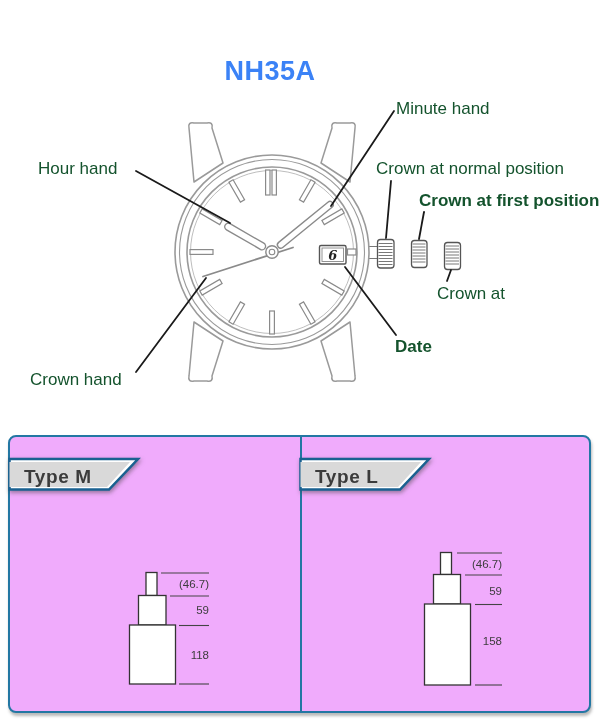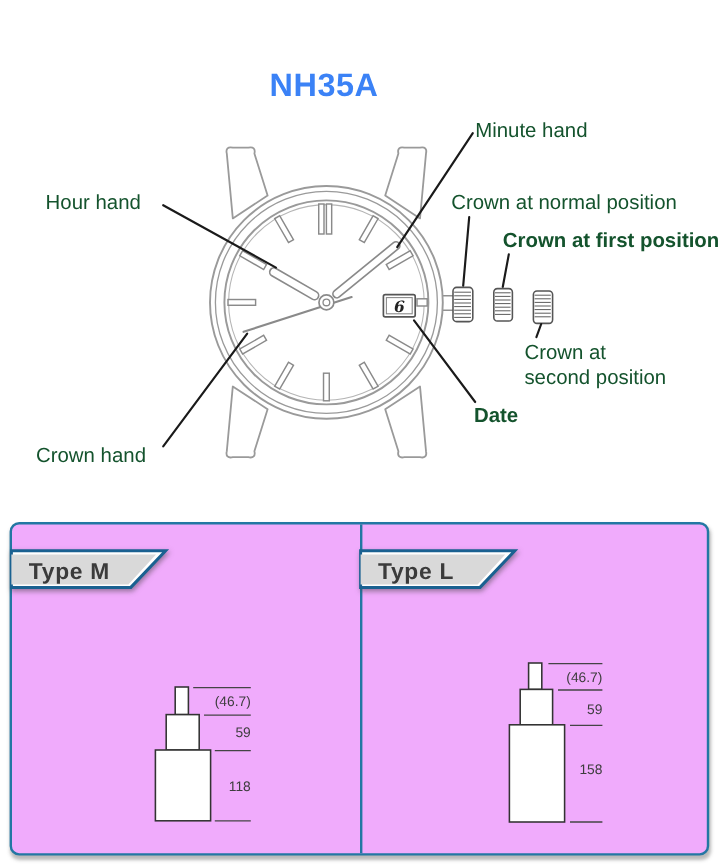--- a/index.html
+++ b/index.html
@@ -104,21 +104,20 @@
     <line x1="136" y1="372" x2="206" y2="278"></line>
   </g>
 </svg>
 
 <div class="callout" style="left:396px; top:98px;">Minute hand</div>
 <div class="callout" style="left:38px;  top:158px;">Hour hand</div>
 <div class="callout" style="left:376px; top:158px;">Crown at normal position</div>
 <div class="callout" style="left:419px; top:190px;font-weight:bold;">Crown at first position</div>
 <div class="callout two-line" style="left:437px; top:283px;">
   <span>Crown at</span><br>
-  <span>second position</span>
 </div>
 <div class="callout" style="left:395px; top:336px;font-weight:bold;">Date</div>
 <div class="callout" style="left:30px;  top:369px;">Crown hand</div>
 
 <div class="panel-group">
 
   <div class="panel-cell">
     <svg class="banner-svg" width="140" height="44" viewBox="0 0 140 44">
       <polygon points="1.5,3 130,3 101,33.5 1.5,33.5" fill="#ffffff" stroke="#1a6191" stroke-width="2.5"></polygon>
       <polygon points="1.5,6 122,6 99,31 1.5,31" fill="#d9d9d9"></polygon>

